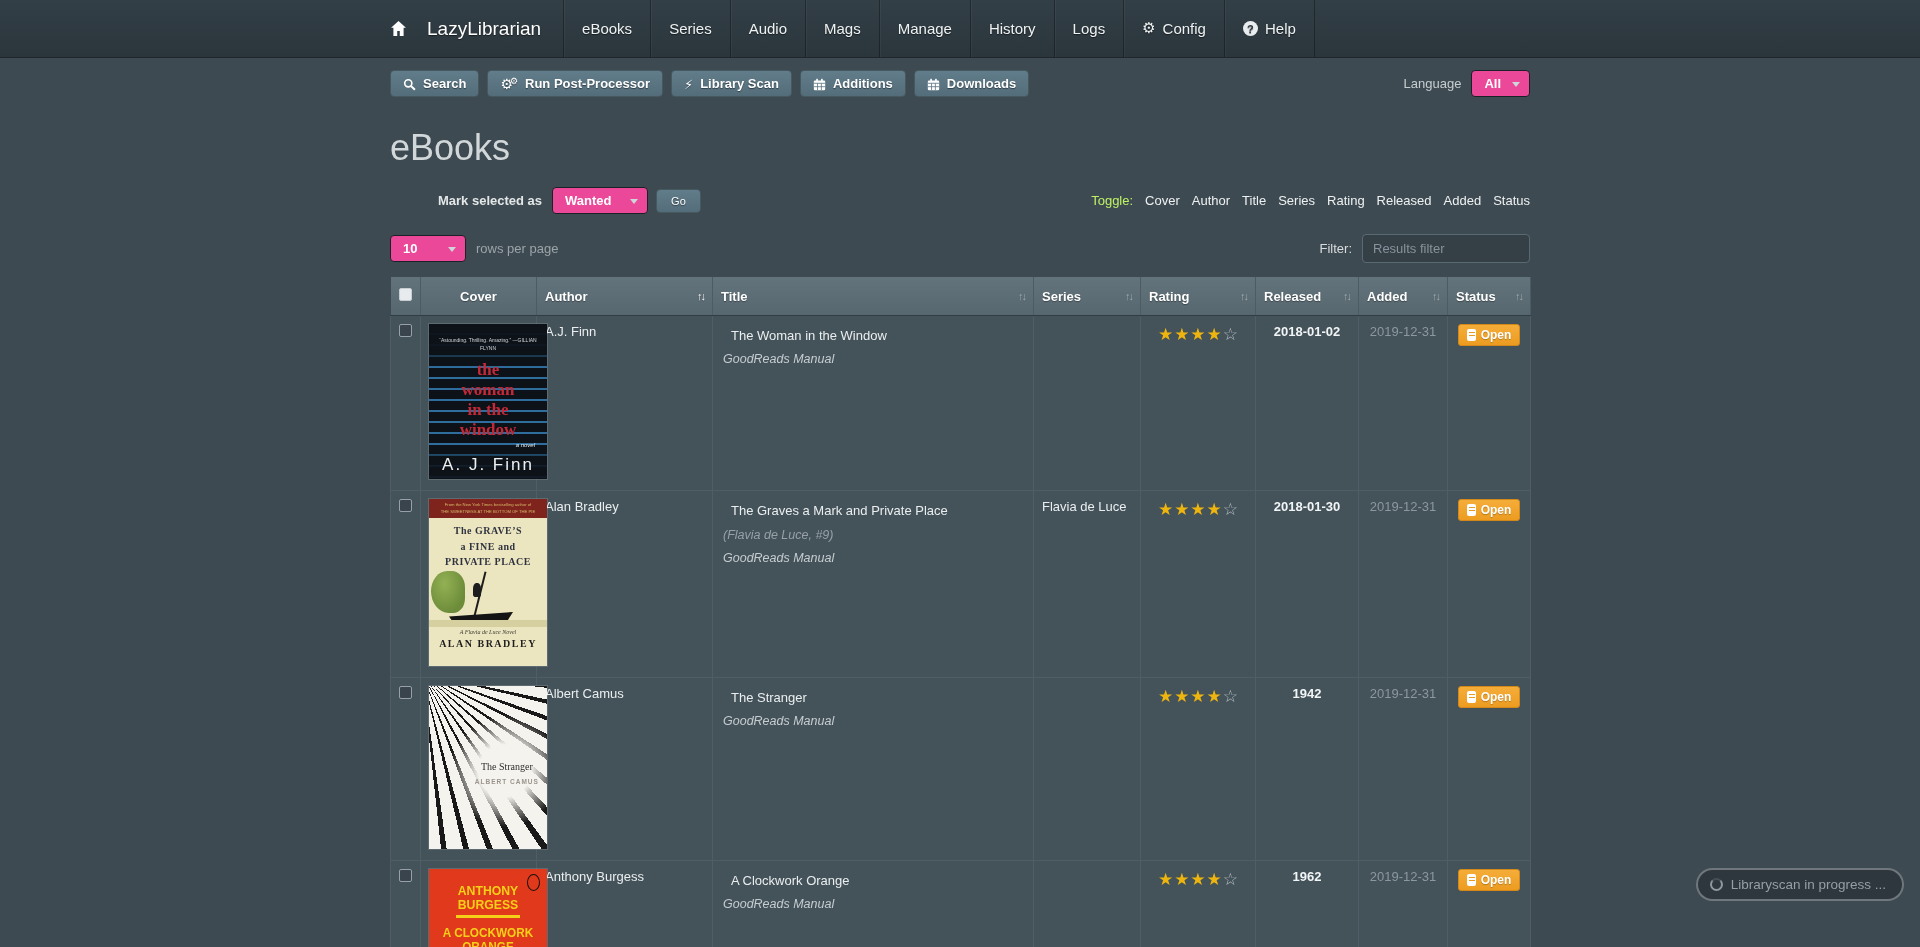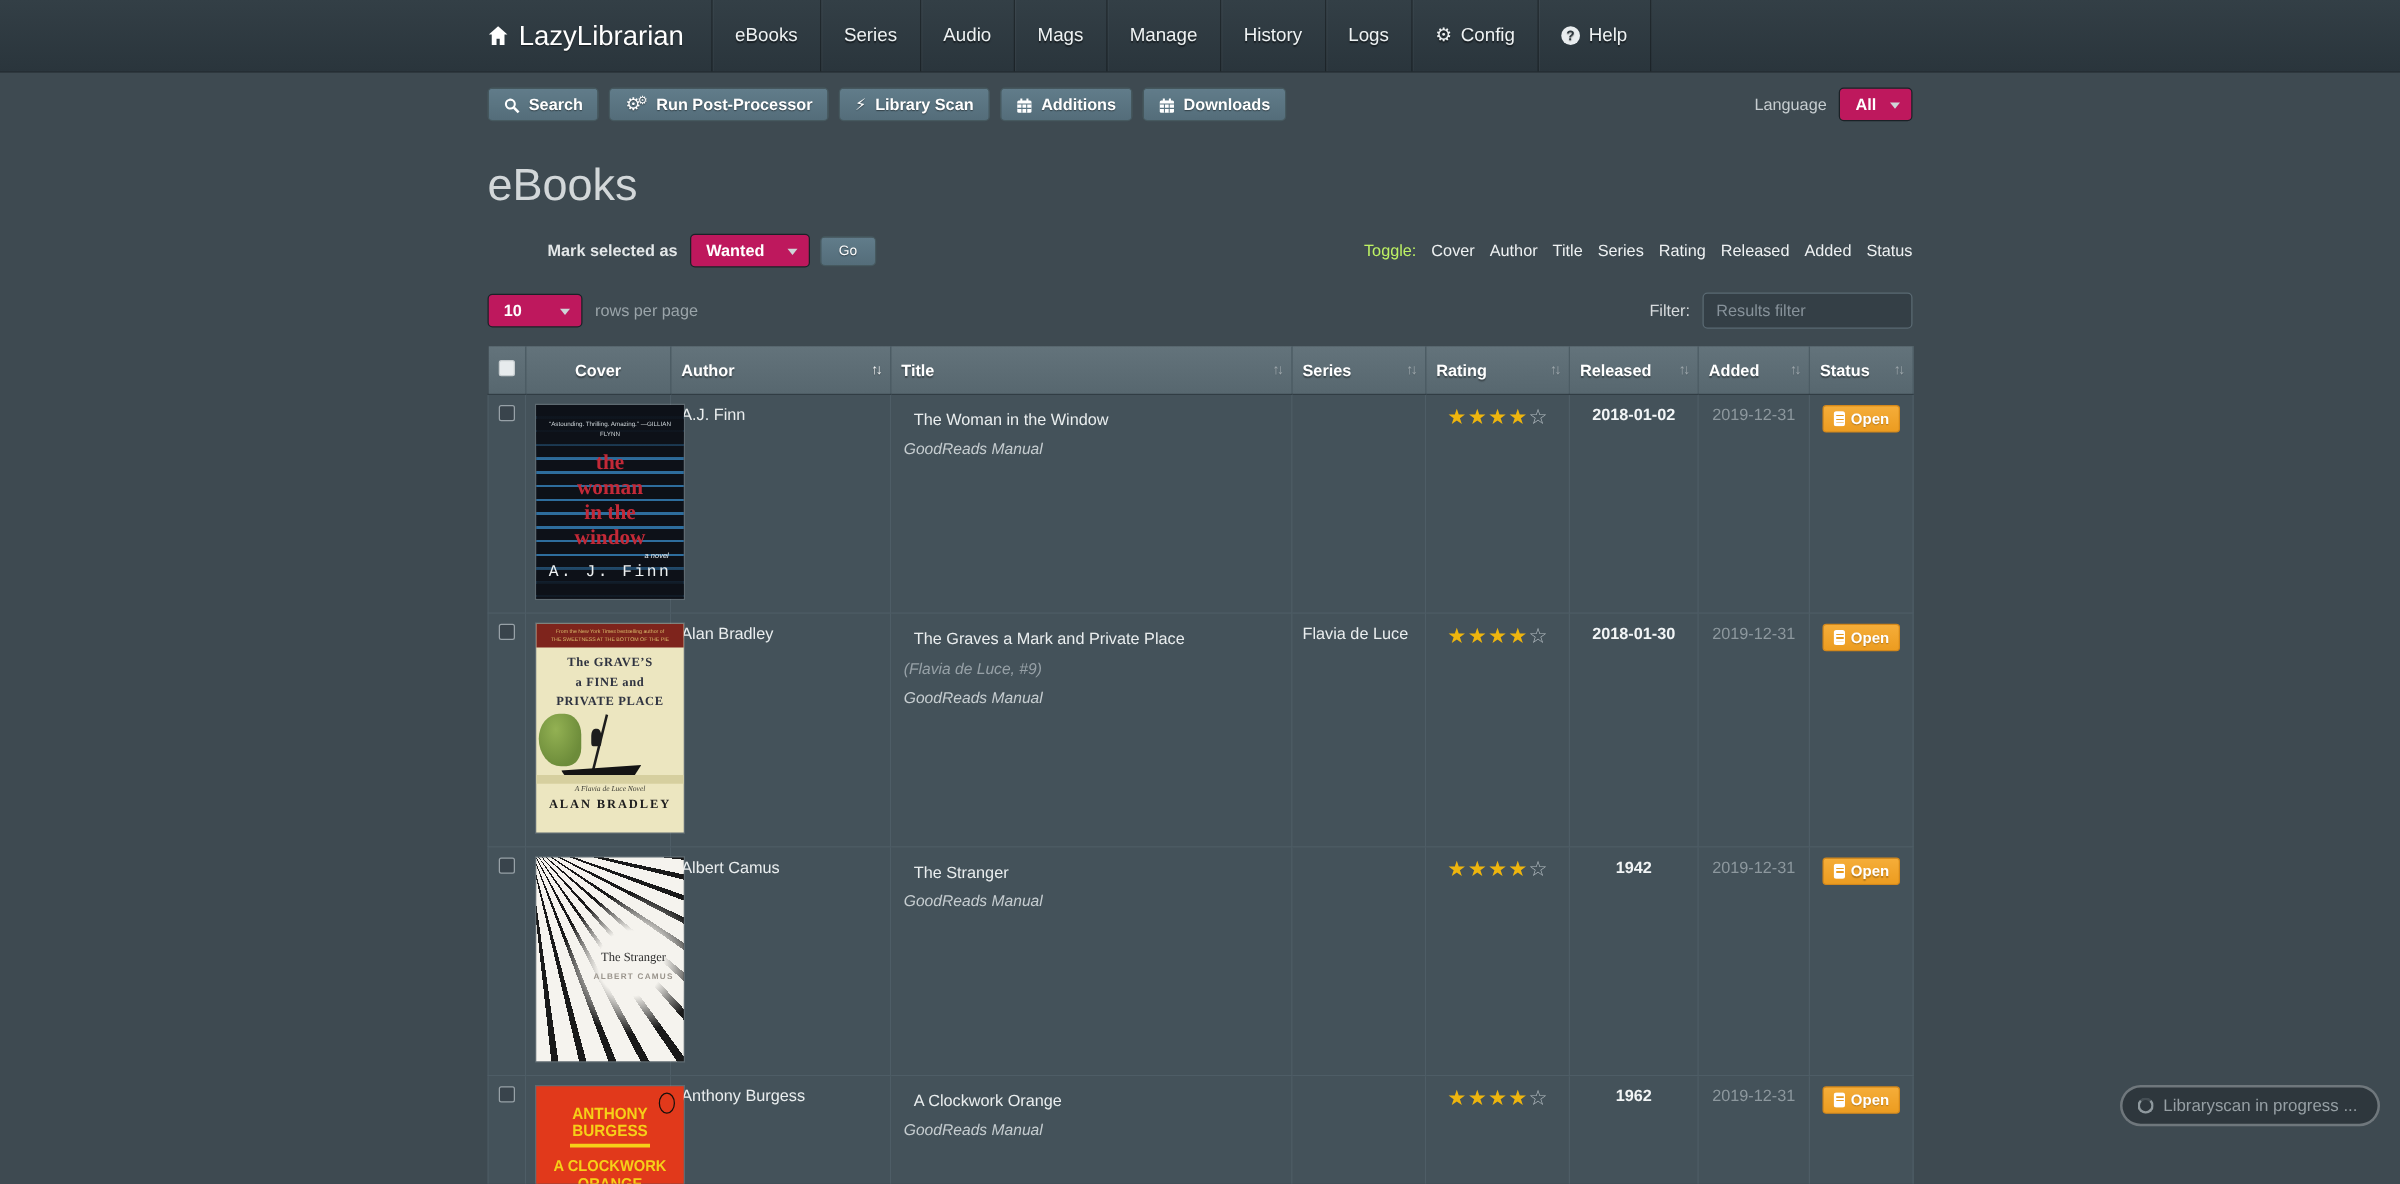--- a/index.html
+++ b/index.html
@@ -13,22 +13,22 @@
   .container { width:1140px; margin:0 auto; }
 
   
   .navbar {
     height:58px; width:100%;
     background:linear-gradient(#333f46,#2a353c);
     border-bottom:1px solid #1f272c;
   }
   .nav-inner { display:flex; align-items:stretch; height:100%; }
   .brand {
-    display:flex; align-items:center; gap:8px;
-    color:#fff; font-size:22px; font-weight:500;
+    display:flex; align-items:center; gap:20px;
+    color:#fff; font-size:19px; font-weight:500;
     padding-right:22px; text-decoration:none;
     text-shadow:0 1px 1px rgba(0,0,0,.5);
   }
   .nav-item {
     display:flex; align-items:center; gap:7px;
     padding:0 18px; color:#eef2f3; font-size:15px; text-decoration:none;
     border-left:1px solid rgba(0,0,0,.32);
     box-shadow:inset 1px 0 0 rgba(255,255,255,.04);
     text-shadow:0 1px 1px rgba(0,0,0,.5);
     cursor:pointer;
@@ -56,21 +56,21 @@
     border:1px solid #46595f; border-radius:4px;
     color:#fff; font-size:13px; font-weight:600;
     padding:5px 12px; cursor:pointer;
     text-shadow:0 1px 1px rgba(0,0,0,.45);
   }
   .lang-box { margin-left:auto; display:flex; align-items:center; gap:10px; }
   .lang-label { color:#c6cdd0; font-size:13px; }
 
   .dselect {
     position:relative; display:inline-block;
-    background:#be185d; border:1px solid #1b2227; border-radius:4px;
+    background:#ec4899; border:1px solid #1b2227; border-radius:4px;
     color:#fff; font-size:13px; font-weight:bold;
     padding:5px 28px 5px 12px; cursor:pointer; min-width:56px;
   }
   .dselect::after {
     content:""; position:absolute; right:9px; top:50%; margin-top:-2px;
     border-left:4px solid transparent; border-right:4px solid transparent;
     border-top:5px solid #cfd5d8;
   }
 
   
@@ -169,22 +169,22 @@
     background:
       linear-gradient(180deg, rgba(13,17,24,.95) 0 16%, rgba(13,17,24,0) 28% 78%, rgba(13,17,24,.9) 92%),
       repeating-linear-gradient(180deg, rgba(13,17,24,0) 0 9px, rgba(54,132,190,.8) 9px 11px),
       #0d1118;
   }
   .c1-quote { color:#cfd6da; font-size:5px; padding:12px 4px 0; line-height:1.6; }
   .c1-title { margin-top:8px; color:#c32937; font-family:"Liberation Serif", serif;
               font-weight:bold; font-size:17px; line-height:1.18; }
   .c1-title span { display:block; }
   .c1-novel { color:#e8ecee; font-size:6px; font-style:italic; text-align:right; padding-right:12px; margin-top:2px; }
-  .c1-author { position:absolute; bottom:14px; width:100%; color:#eef1f2;
-               font-family:Liberation Mono, monospace; font-size:13px; letter-spacing:2px; }
+  .c1-author { position:absolute; bottom:4px; width:100%; color:#eef1f2;
+               font-family:Liberation Sans, sans-serif; font-size:17px; letter-spacing:2px; }
 
   .cover-grave { height:167px; background:#ece6c0; }
   .c2-band { background:#7e241c; color:#d9b96a; font-size:4.2px; line-height:1.6; padding:3px 2px; }
   .c2-title { margin-top:5px; font-family:"Liberation Serif", serif; color:#2f3340;
               font-weight:bold; font-size:10px; line-height:1.55; letter-spacing:.5px; }
   .c2-title span { display:block; }
   .c2-art { position:relative; height:56px; margin-top:1px; }
   .c2-art::after { content:""; position:absolute; bottom:0; left:0; right:0; height:7px; background:#d6cf9f; }
   .c2-tree { position:absolute; left:2px; top:0; width:34px; height:42px;
              background:radial-gradient(ellipse at 40% 30%, #93b153, #6d8c3a 72%);

